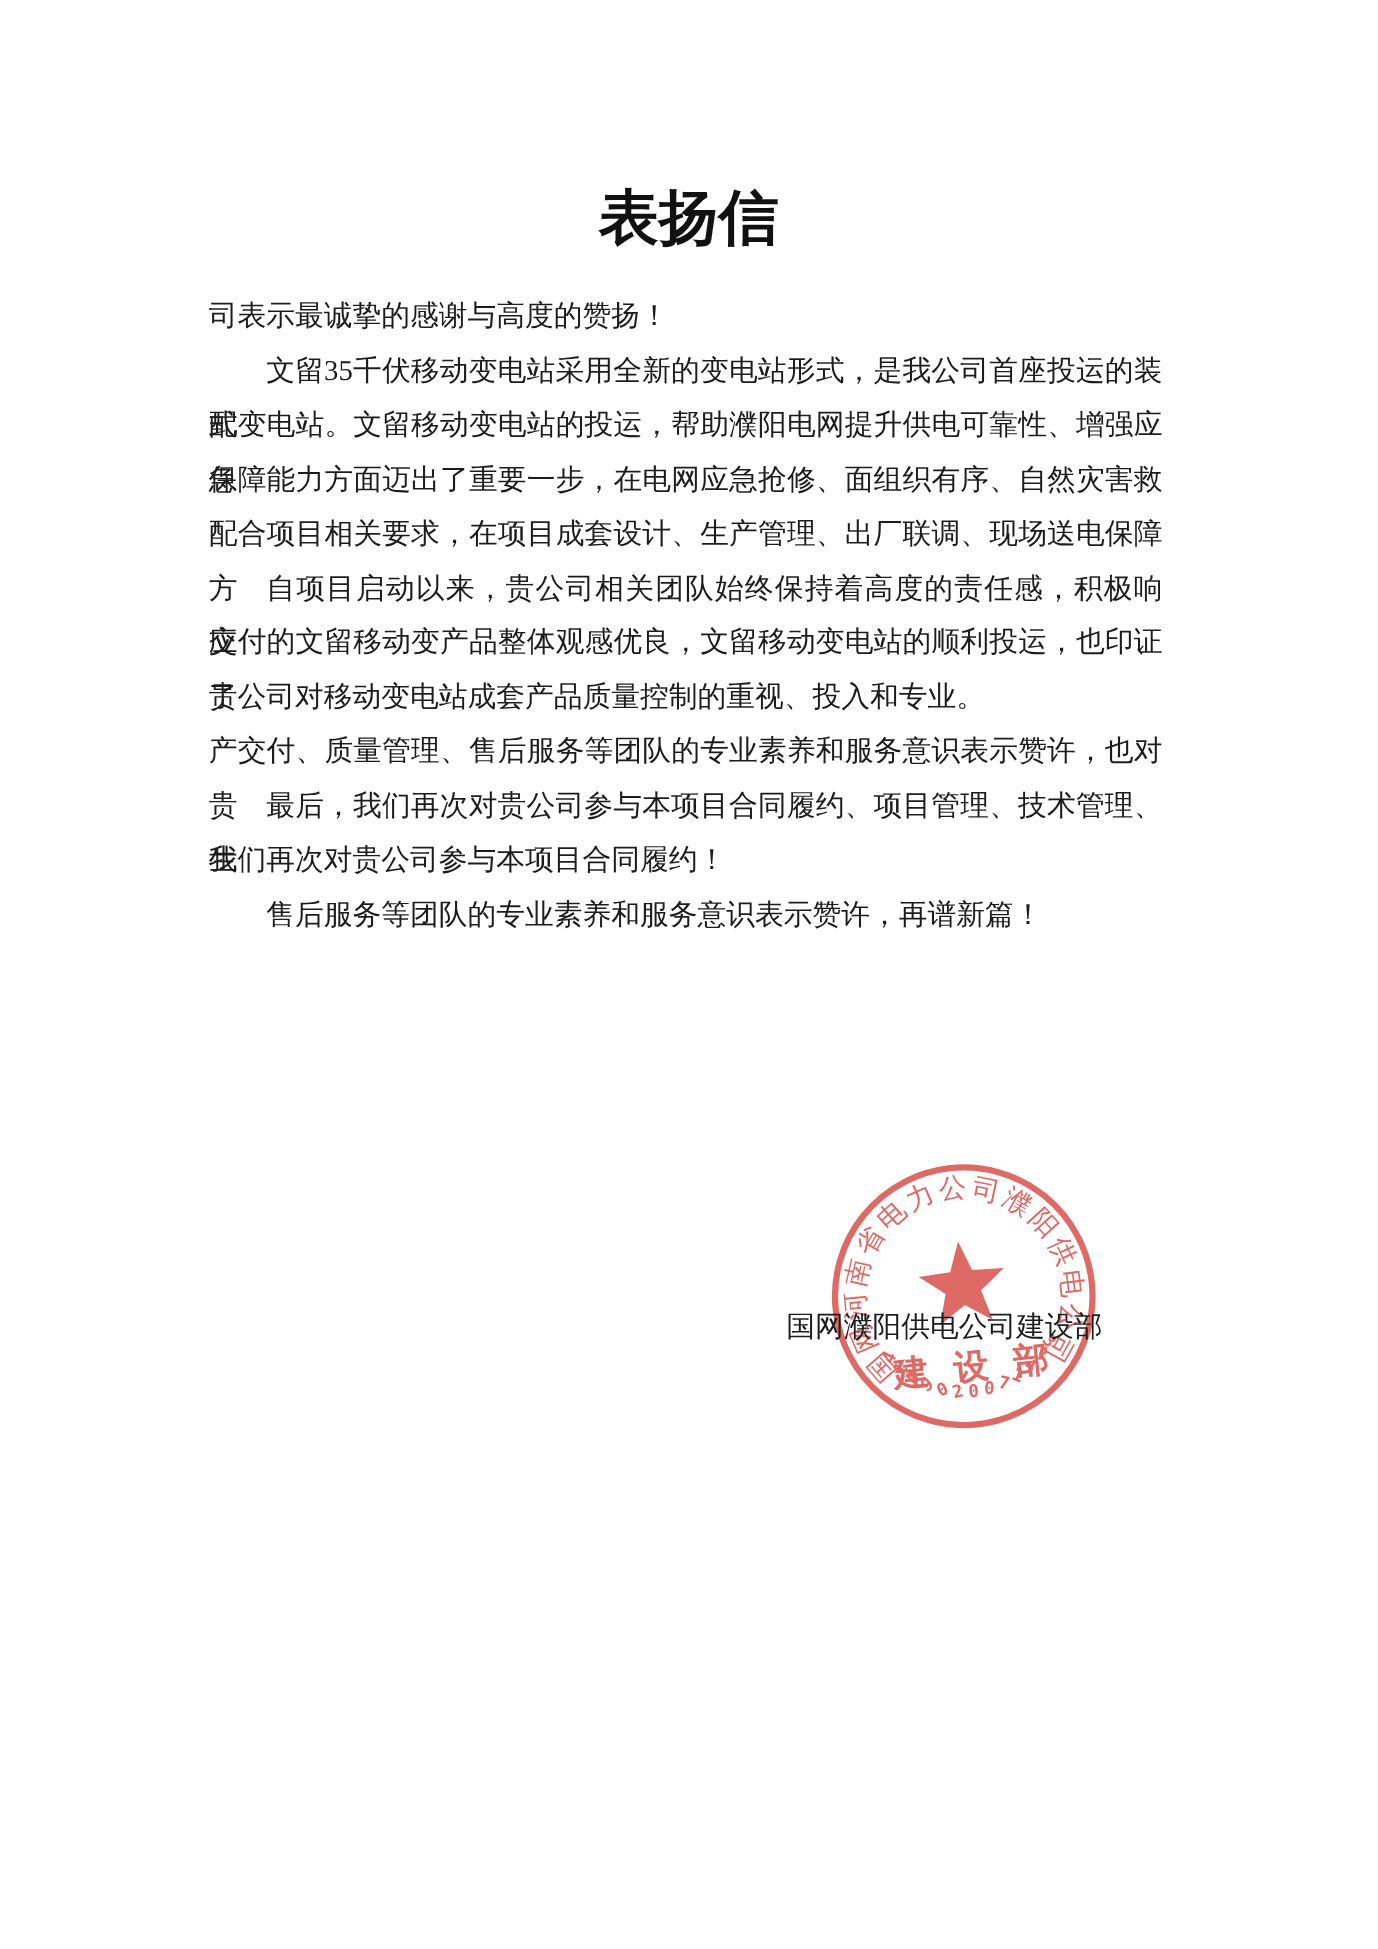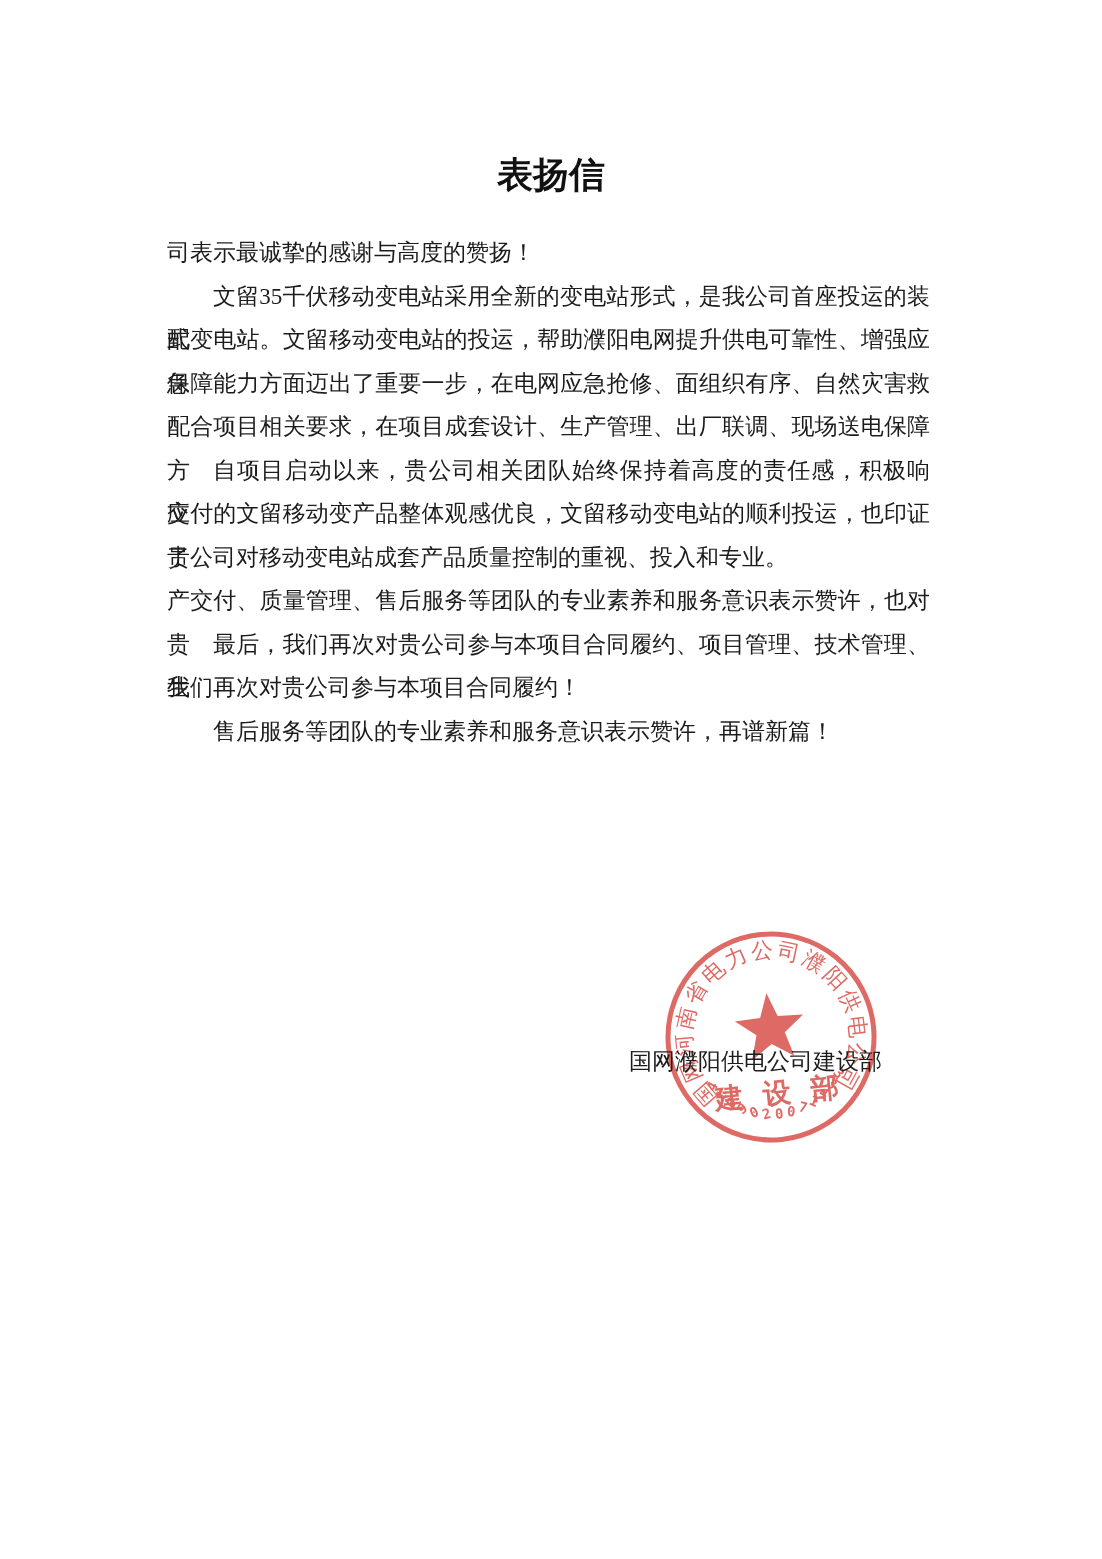--- a/index.html
+++ b/index.html
@@ -8,21 +8,21 @@
     width:1102px; height:1559px;
     background:#ffffff;
     overflow:hidden;
     font-family:"Liberation Serif","DejaVu Serif",serif;
     color:#1c1c1c;
   }
   .title {
     position:absolute; top:150px; left:0; width:100%;
     margin:0; text-align:center;
     font-family:"Liberation Sans","DejaVu Sans",sans-serif;
-    font-weight:600; font-size:36px; line-height:50px; color:#111;
+    font-weight:600; font-size:48px; line-height:50px; color:#111;
   }
   .body-block {
     position:absolute; top:231px; left:167px; width:763px;
     font-size:23px;
   }
   .line {
     height:43.5px; line-height:43.5px;
     white-space:nowrap;
   }
   .para .line { white-space:normal; text-align:justify; text-align-last:justify; }

